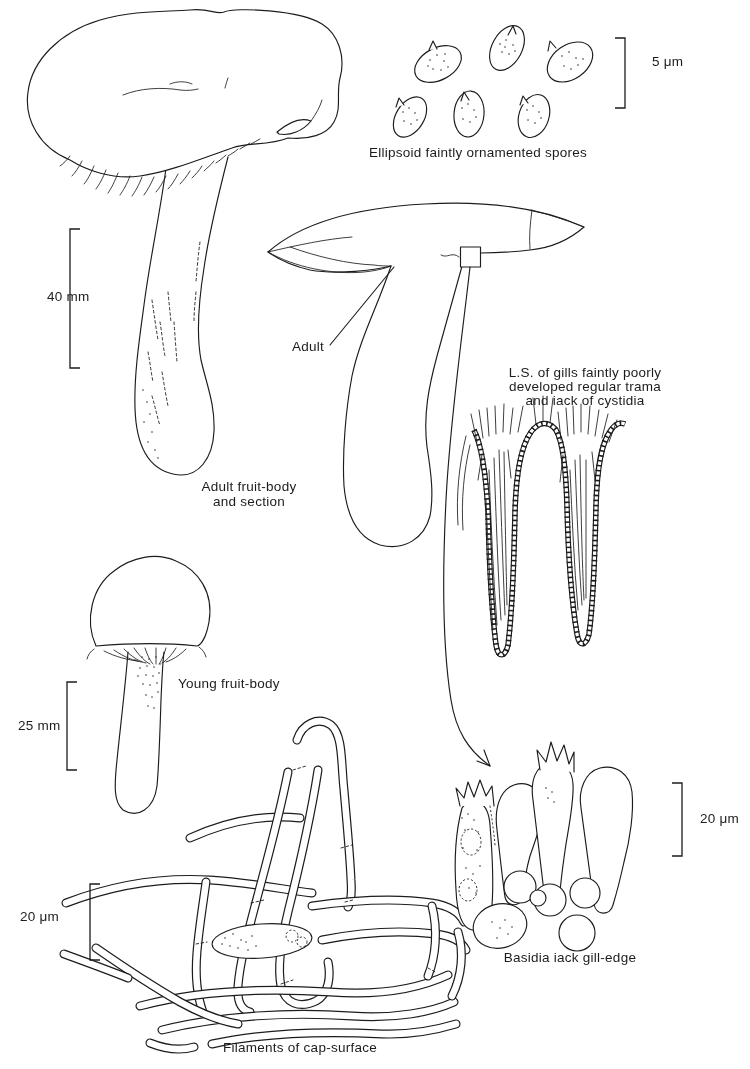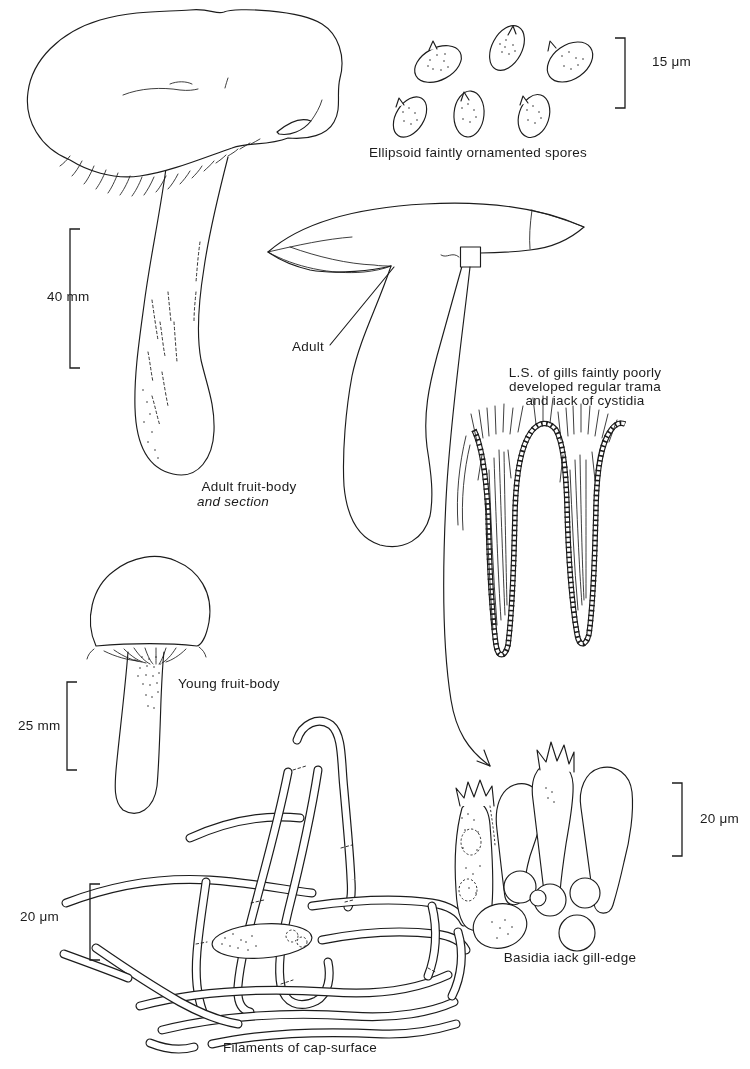--- a/index.html
+++ b/index.html
@@ -179,28 +179,28 @@
     <circle class="inkw" cx="577" cy="933" r="18"></circle>
     <circle class="inkw" cx="538" cy="898" r="8"></circle>
   </g>
 
   <path class="scale" d="M80,229 L70,229 L70,368 L80,368"></path>
   <path class="scale" d="M77,682 L67,682 L67,770 L77,770"></path>
   <path class="scale" d="M100,884 L90,884 L90,960 L100,960"></path>
   <path class="scale" d="M672,783 L682,783 L682,856 L672,856"></path>
 </svg>
 
-  <div class="lbl" style="left:652px;top:55px;">15 μm</div>
+  <div class="lbl" style="left:652px;top:55px;">5 μm</div>
   <div class="lbl center" style="left:338px;top:146px;width:280px;">Ellipsoid faintly ornamented spores</div>
   <div class="lbl" style="left:8px;top:290px;margin-left:39px;">40 mm</div>
   <div class="lbl" style="left:292px;top:340px;">Adult</div>
   <div class="lbl center" style="left:465px;top:366px;width:240px;">L.S. of gills faintly poorly</div>
   <div class="lbl center" style="left:465px;top:380px;width:240px;">developed regular trama</div>
   <div class="lbl center" style="left:465px;top:394px;width:240px;">and iack of cystidia</div>
   <div class="lbl center" style="left:149px;top:480px;width:200px;">Adult fruit-body</div>
-  <div class="lbl center" style="left:133px;top:495px;width:200px;font-style:italic;">and section</div>
+  <div class="lbl center" style="left:149px;top:495px;width:200px;">and section</div>
   <div class="lbl" style="left:178px;top:677px;">Young fruit-body</div>
   <div class="lbl" style="left:18px;top:719px;">25 mm</div>
   <div class="lbl" style="left:20px;top:910px;">20 μm</div>
   <div class="lbl" style="left:700px;top:812px;">20 μm</div>
   <div class="lbl center" style="left:470px;top:951px;width:200px;">Basidia iack gill-edge</div>
   <div class="lbl center" style="left:190px;top:1041px;width:220px;">Filaments of cap-surface</div>
 </div>
 
 </body></html>

